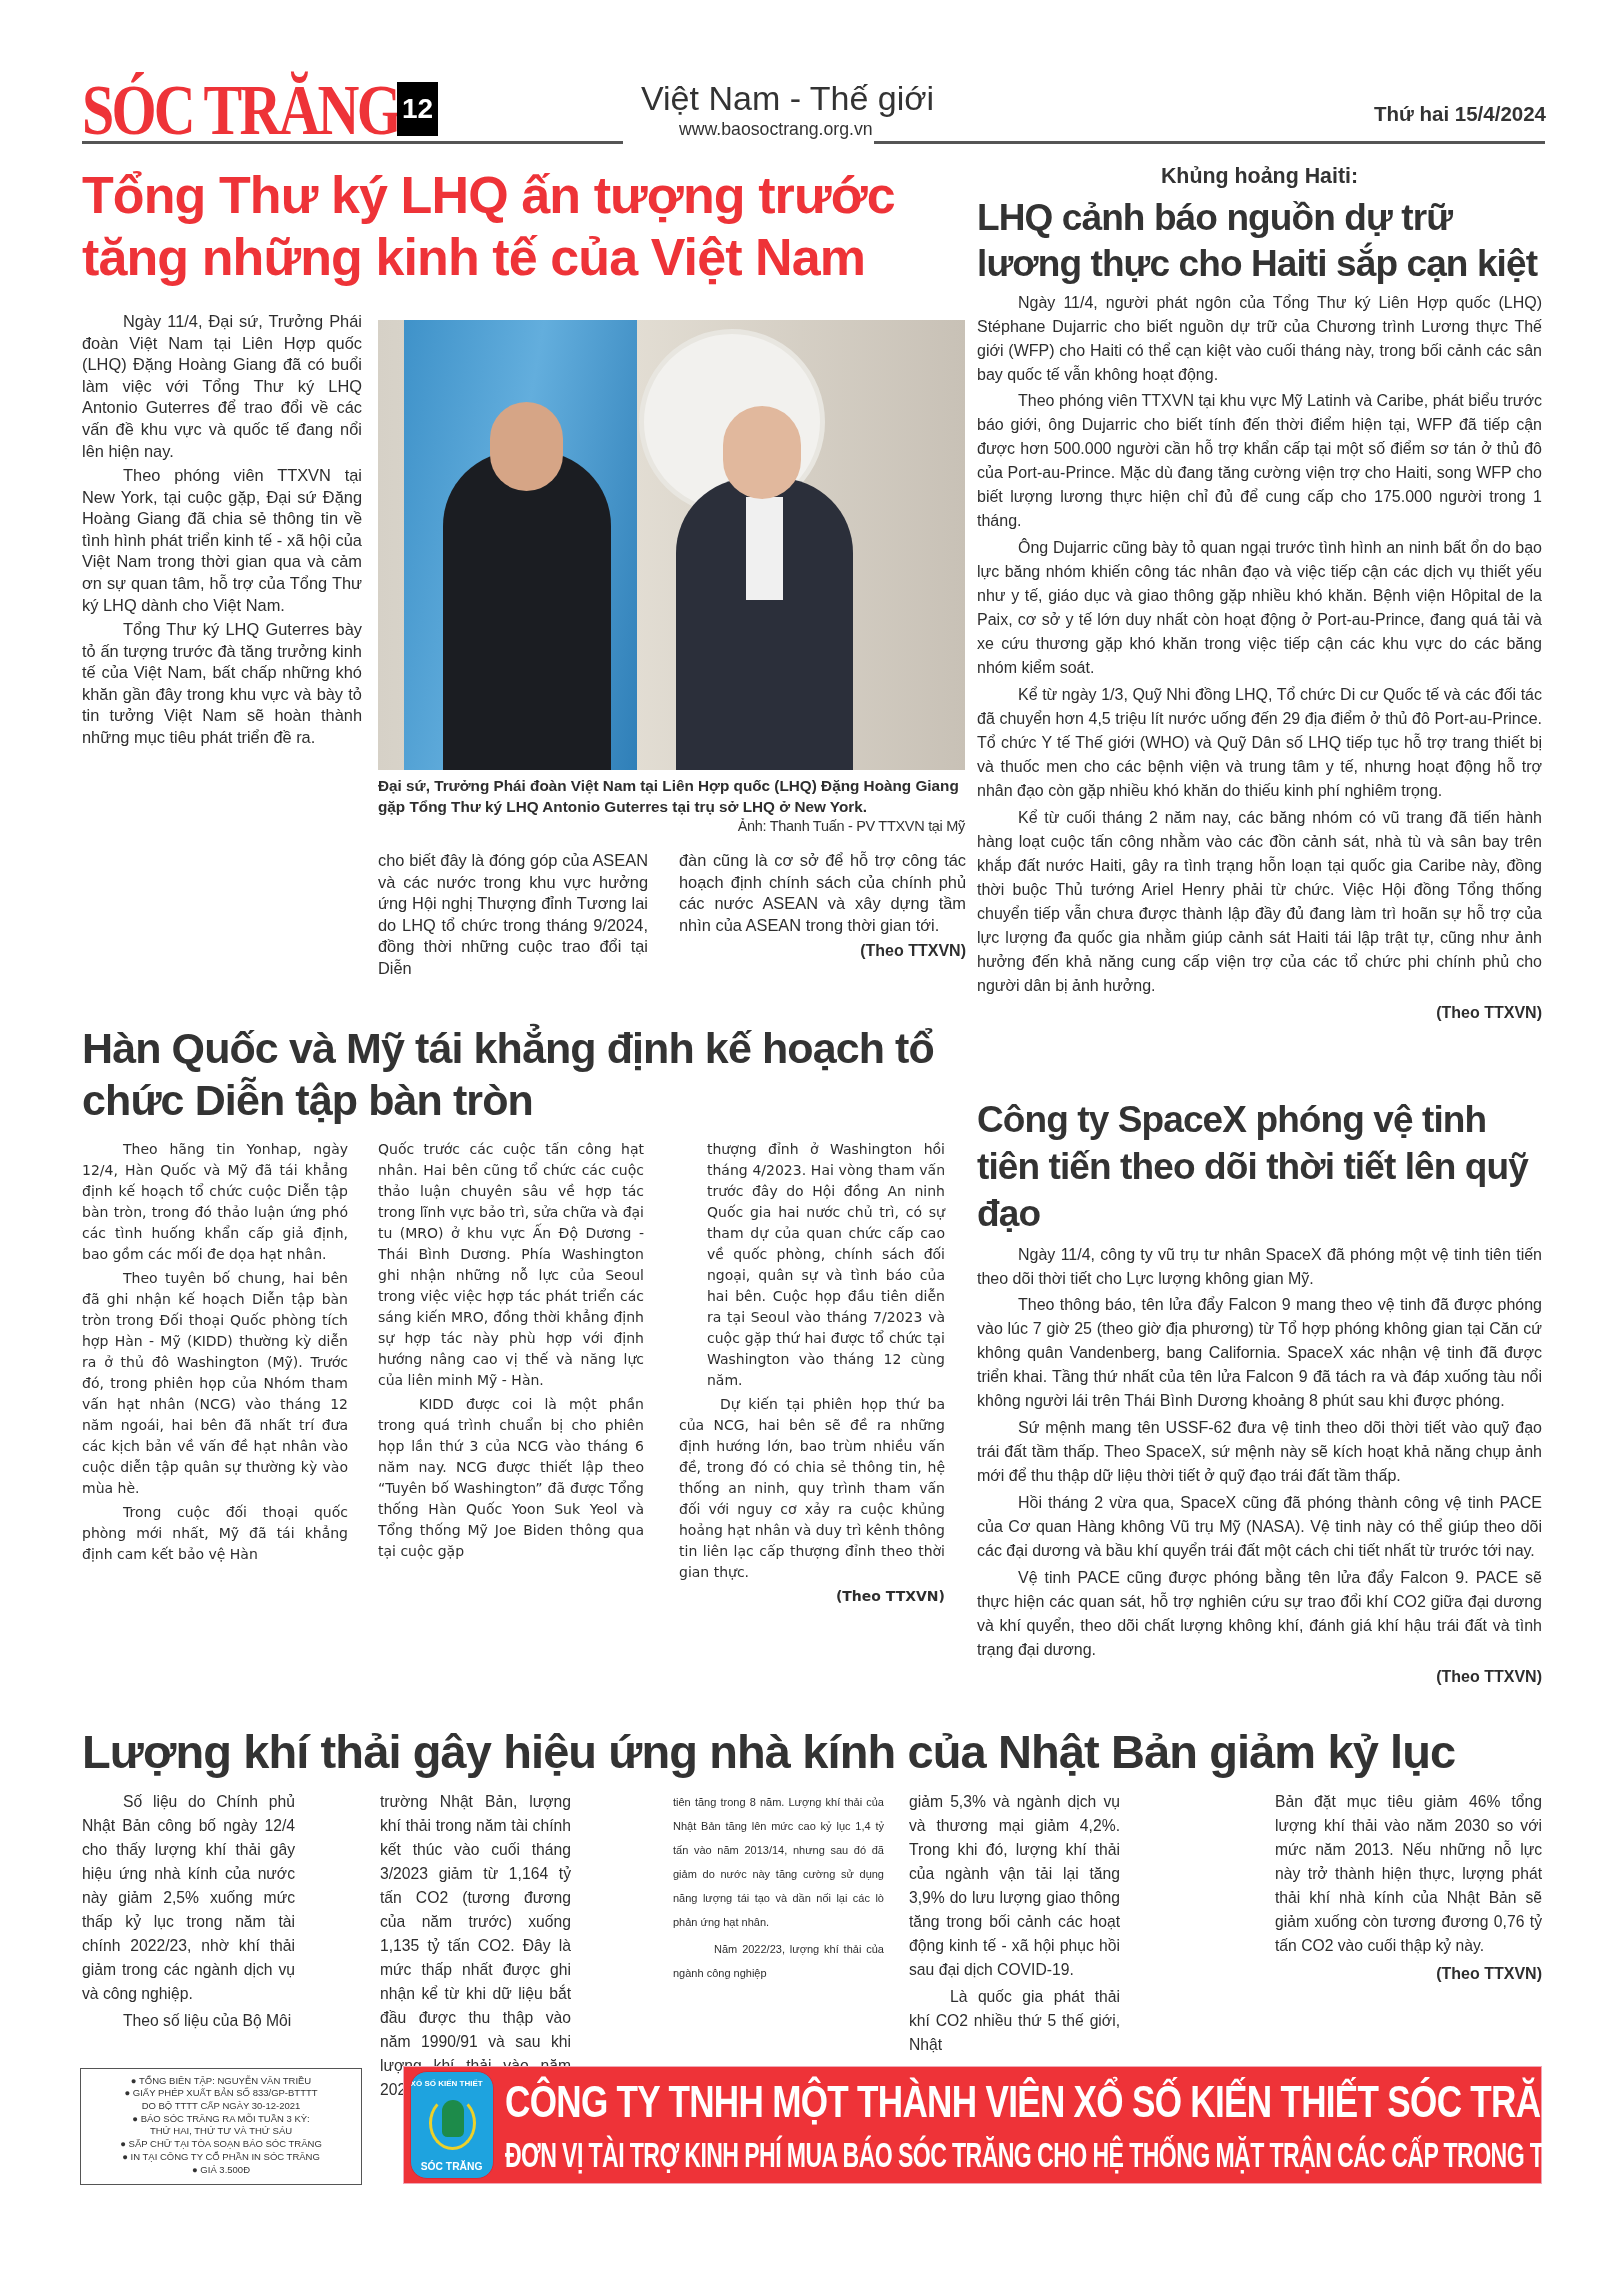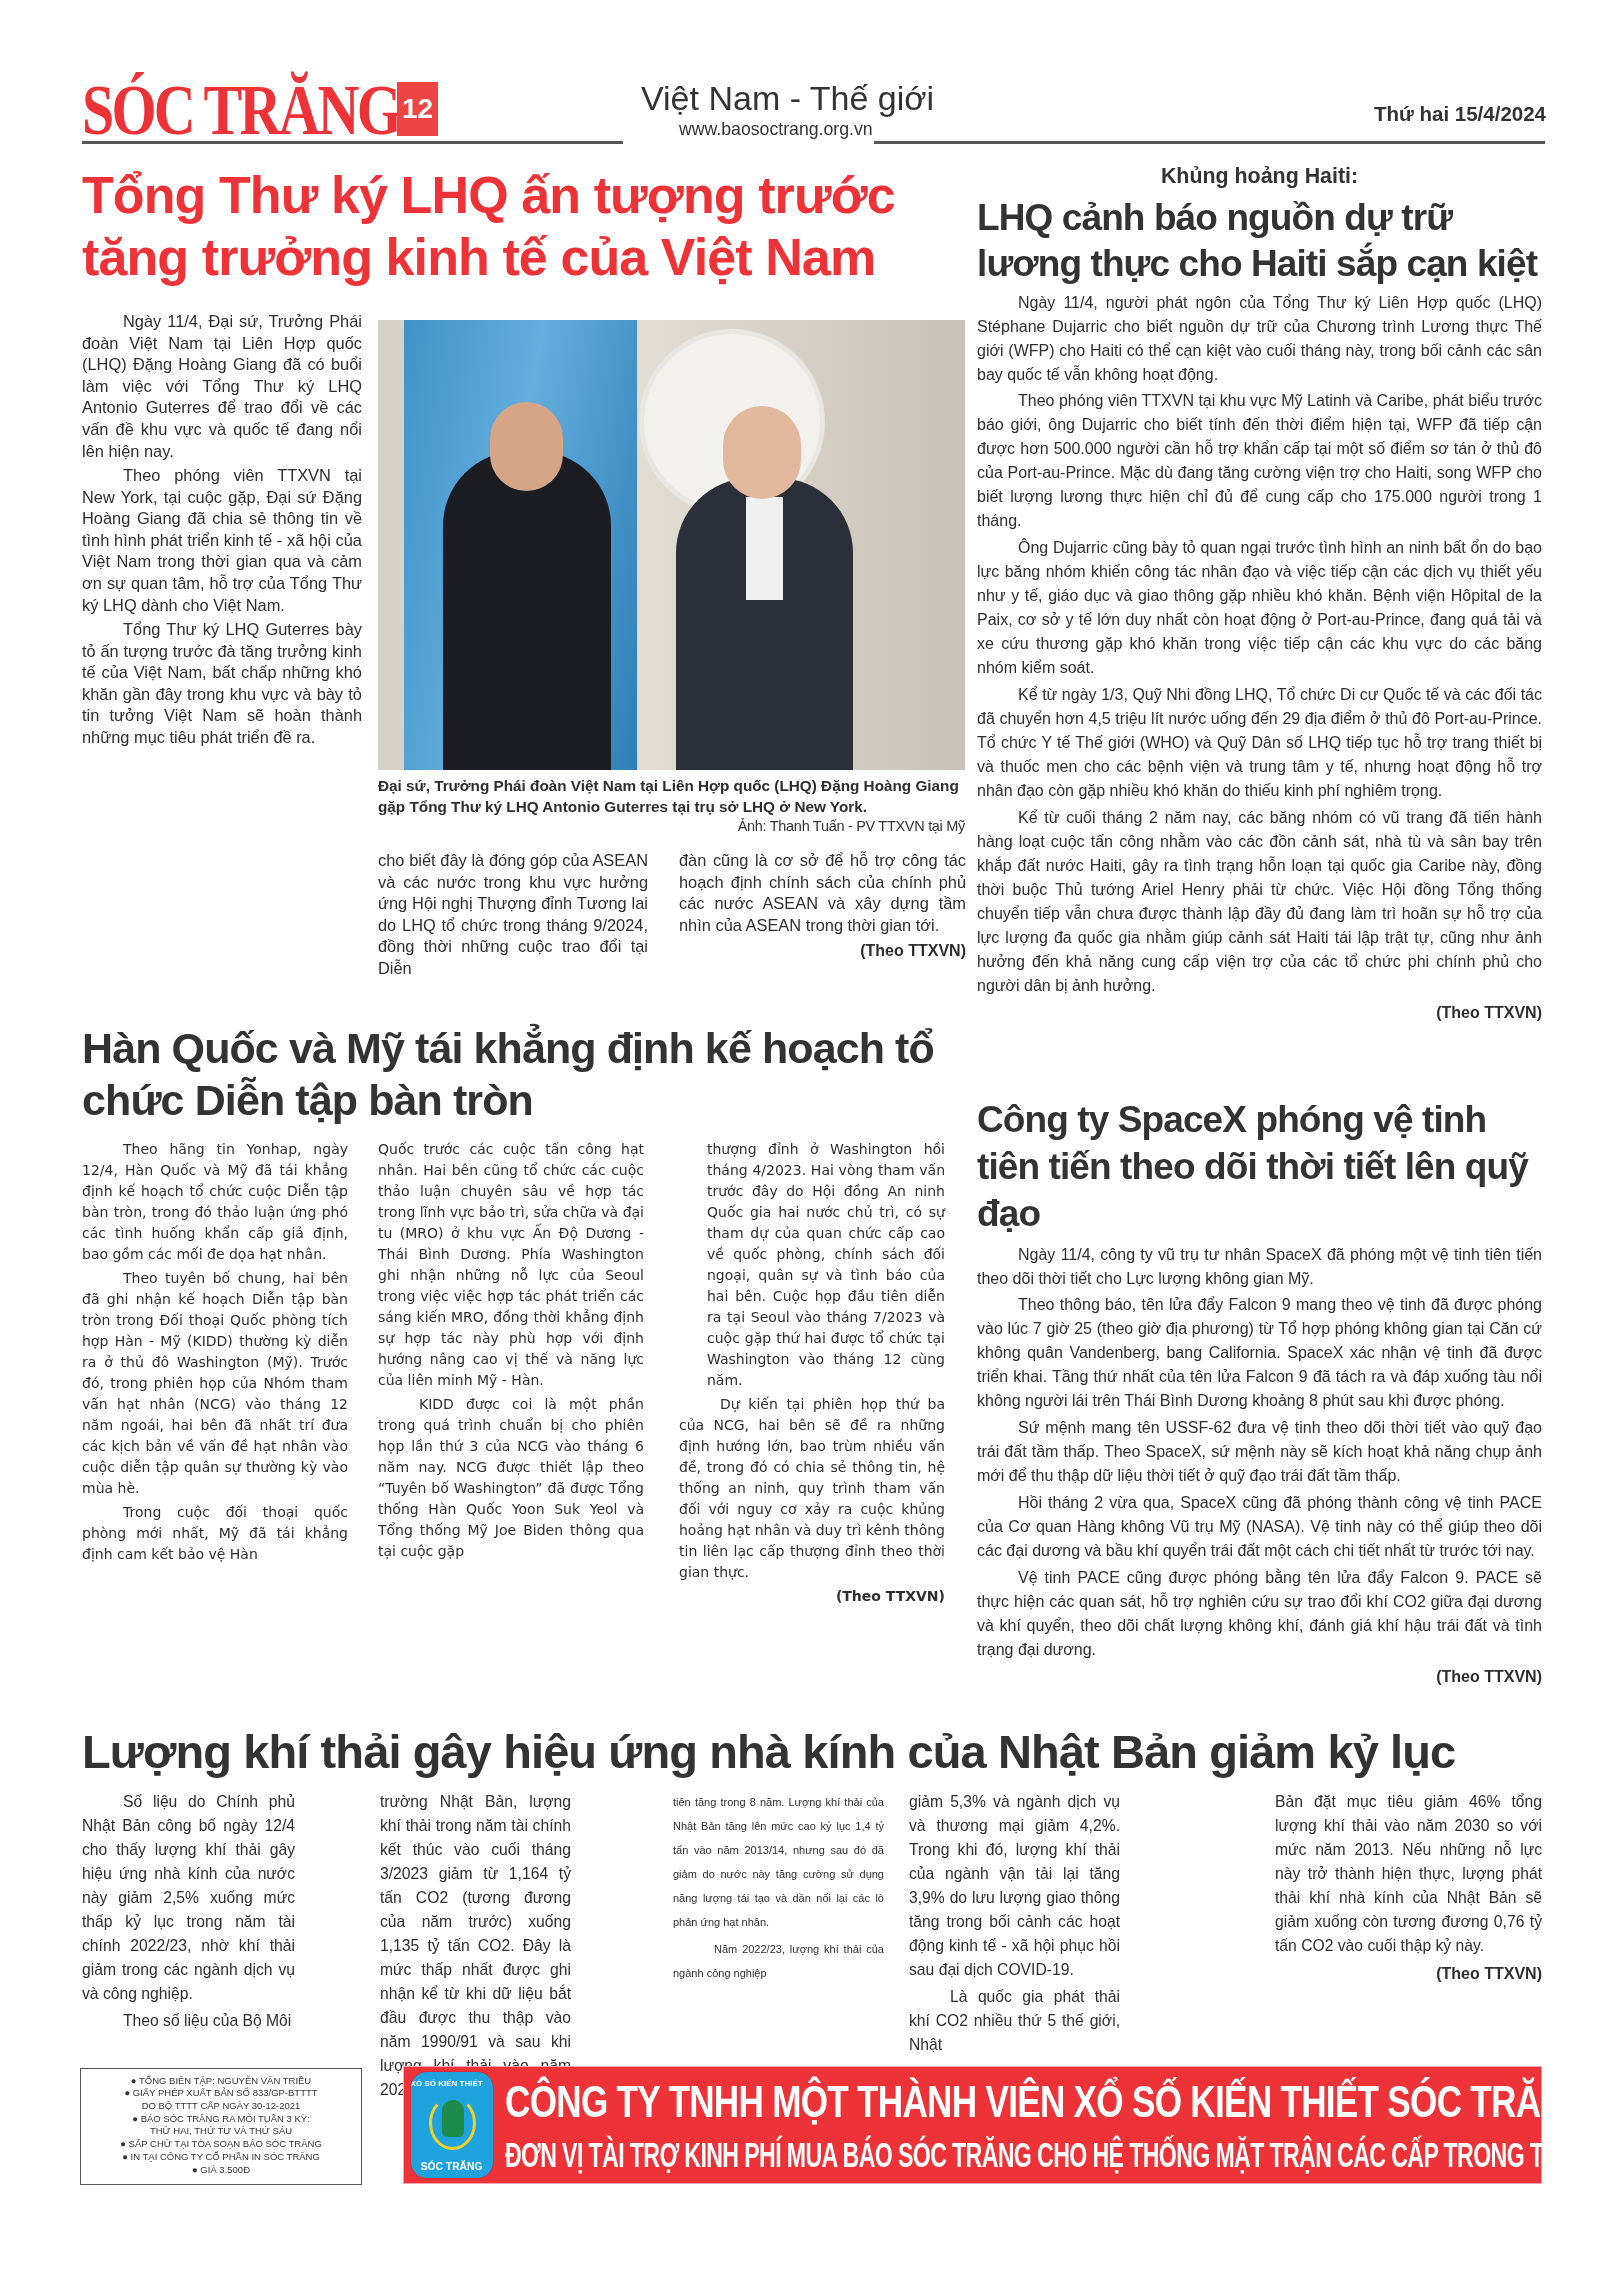--- a/index.html
+++ b/index.html
@@ -2,21 +2,21 @@
 <html style="font-size:15px"><head>
 <meta charset="utf-8">
 <style>
   * { box-sizing: border-box; margin: 0; padding: 0; }
   html, body { width: 1624px; height: 2285px; background: #ffffff; }
   body { position: relative; font-family: "Liberation Sans", "DejaVu Sans", sans-serif; color: #2a2a2a; overflow: hidden; }
 
   
   .masthead { position: absolute; left: 82px; top: 65px; width: 1464px; height: 84px; }
   .logo { position: absolute; left: 0; top: 0; font-family: "Liberation Serif", "DejaVu Serif", serif; font-weight: 700; font-size: 58px; line-height: 71px; color: #ee3338; letter-spacing: -2.8px; transform: scaleY(1.25); transform-origin: left top; }
-  .page-num { position: absolute; left: 315px; top: 17px; width: 41px; height: 54px; background: #ef4444; color: #fff; font-weight: 700; font-size: 28px; line-height: 54px; text-align: center; }
+  .page-num { position: absolute; left: 315px; top: 17px; width: 41px; height: 54px; background: #000000; color: #fff; font-weight: 700; font-size: 28px; line-height: 54px; text-align: center; }
   .section { position: absolute; left: 559px; top: 13px; font-size: 34px; color: #333; line-height: 41px; }
   .website { position: absolute; left: 597px; top: 54px; font-size: 17.7px; color: #333; }
   .date { position: absolute; right: 0; top: 37px; font-size: 20.5px; font-weight: 700; color: #333; }
   .rule-left { position: absolute; left: 0; top: 76px; width: 541px; height: 2.8px; background: #555; }
   .rule-right { position: absolute; left: 792px; top: 76px; width: 671px; height: 2.8px; background: #555; }
 
   .article { position: absolute; }
   .title-red { color: #ee3338; font-weight: 700; font-size: 52px; line-height: 62px; letter-spacing: -0.9px; }
   .title-dark { color: #333; font-weight: 700; letter-spacing: -0.9px; }
   .kicker { font-weight: 700; font-size: 21.4px; color: #333; text-align: center; }
@@ -58,21 +58,21 @@
   <div class="logo">SÓC TRĂNG</div>
   <div class="page-num">12</div>
   <div class="section">Việt Nam - Thế giới</div>
   <div class="rule-left"></div>
   <div class="website">www.baosoctrang.org.vn</div>
   <div class="rule-right"></div>
   <div class="date">Thứ hai 15/4/2024</div>
 </header>
 
 <article class="article" style="left:82px; top:164px; width:886px;">
-  <h1 class="title-red" style="width:876px;">Tổng Thư ký LHQ ấn tượng trước tăng trưởng kinh tế của Việt Nam</h1>
+  <h1 class="title-red" style="width:876px;">Tổng Thư ký LHQ ấn tượng trước tăng những kinh tế của Việt Nam</h1>
 </article>
 <div class="col body" style="left:82px; top:311px; width:280px;">
   <p>Ngày 11/4, Đại sứ, Trưởng Phái đoàn Việt Nam tại Liên Hợp quốc (LHQ) Đặng Hoàng Giang đã có buổi làm việc với Tổng Thư ký LHQ Antonio Guterres để trao đổi về các vấn đề khu vực và quốc tế đang nổi lên hiện nay.</p>
   <p>Theo phóng viên TTXVN tại New York, tại cuộc gặp, Đại sứ Đặng Hoàng Giang đã chia sẻ thông tin về tình hình phát triển kinh tế - xã hội của Việt Nam trong thời gian qua và cảm ơn sự quan tâm, hỗ trợ của Tổng Thư ký LHQ dành cho Việt Nam.</p>
   <p>Tổng Thư ký LHQ Guterres bày tỏ ấn tượng trước đà tăng trưởng kinh tế của Việt Nam, bất chấp những khó khăn gần đây trong khu vực và bày tỏ tin tưởng Việt Nam sẽ hoàn thành những mục tiêu phát triển đề ra.</p>
 </div>
 
 <figure class="photo">
   <div class="flag"></div>
   <div class="emblem"></div>

